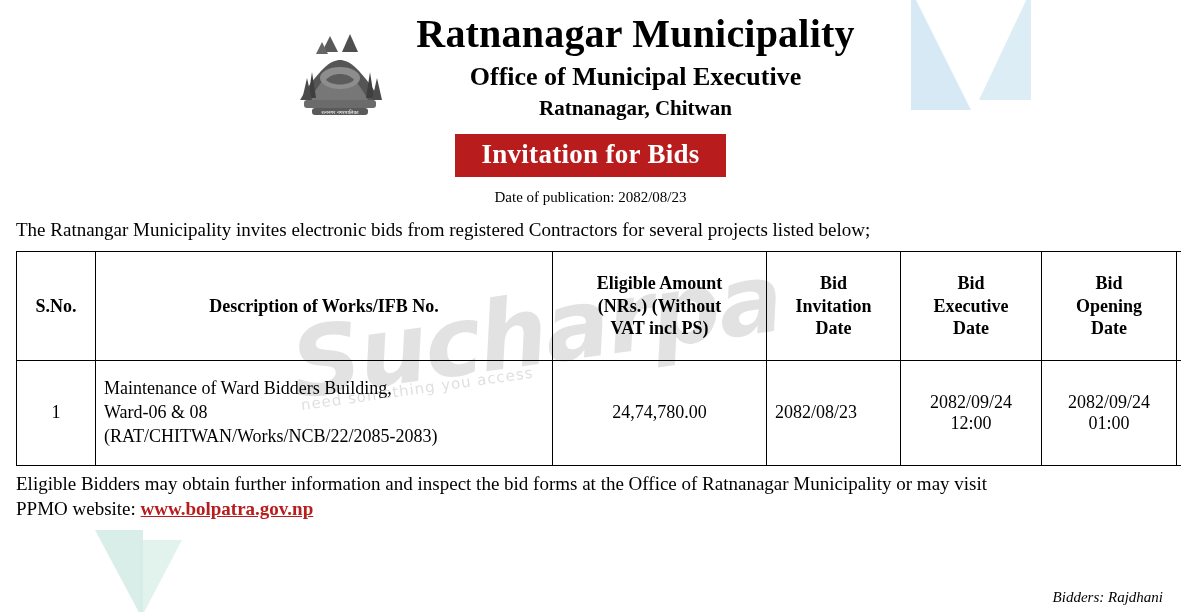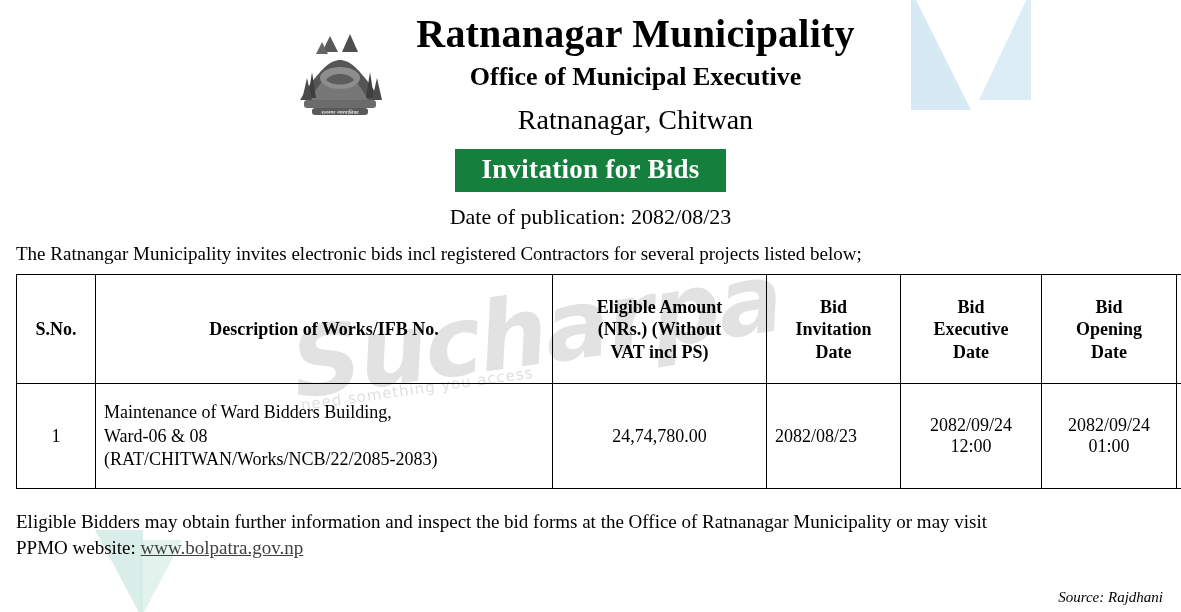--- a/index.html
+++ b/index.html
@@ -119,43 +119,42 @@
     line-height: 1.12;
     letter-spacing: 0.2px;
   }
   .org-sub {
     font-size: 26px;
     font-weight: 700;
     line-height: 1.3;
     margin-top: 3px;
   }
   .org-loc {
-    font-size: 28px;
-    font-weight: 400;
+    font-size: 21px;
+    font-weight: 700;
     line-height: 1.4;
-    margin-top: 6px;
   }
 
   .ifb-banner-wrap {
     text-align: center;
     margin-top: 10px;
   }
   .ifb-banner {
     display: inline-block;
-    background: #15803d;
+    background: #b91c1c;
     color: #ffffff;
     font-size: 27px;
     font-weight: 700;
     padding: 5px 26px 7px 26px;
     letter-spacing: 0.3px;
   }
 
   .pub-date {
     text-align: center;
-    font-size: 22px;
+    font-size: 15px;
     margin-top: 12px;
   }
 
   .intro {
     font-size: 19px;
     margin-top: 12px;
     margin-bottom: 8px;
     line-height: 1.3;
   }
 
@@ -189,26 +188,26 @@
   .c-sub   { width: 124px; text-align: center; }
   .c-open  { width: 118px; text-align: center; }
   .c-sec   { width: 116px; text-align: center; }
 
   td.c-desc { line-height: 1.32; padding-left: 10px; }
   .cell-line { display: block; }
 
   .footnote {
     font-size: 19px;
     line-height: 1.35;
-    margin-top: 20px;
+    margin-top: 5px;
   }
   .footnote a, .footnote .link {
-    font-weight: 400;
+    font-weight: 700;
     text-decoration: underline;
-    color: #404040;
+    color: #b91c1c;
   }
 
   .source {
     position: absolute;
     right: 18px;
     bottom: 6px;
     font-size: 15px;
     font-style: italic;
     z-index: 3;
   }
@@ -260,21 +259,21 @@
       <div class="org-loc">Ratnanagar, Chitwan</div>
     </div>
   </div>
 
   <div class="ifb-banner-wrap">
     <span class="ifb-banner">Invitation for Bids</span>
   </div>
 
   <div class="pub-date">Date of publication: 2082/08/23</div>
 
-  <div class="intro">The Ratnangar Municipality invites electronic bids incl registered Contractors for several projects listed below;</div>
+  <div class="intro">The Ratnangar Municipality invites electronic bids from registered Contractors for several projects listed below;</div>
 
   <table class="bids">
     <thead>
       <tr>
         <th class="c-sno">S.No.</th>
         <th class="c-desc">Description of Works/IFB No.</th>
         <th class="c-amt">
           <span class="cell-line">Eligible Amount</span>
           <span class="cell-line">(NRs.) (Without</span>
           <span class="cell-line">VAT incl PS)</span>
@@ -325,13 +324,13 @@
   </table>
 
   <div class="footnote">
     <span>Eligible Bidders may obtain further information and inspect the bid forms at the Office of Ratnanagar Municipality or may visit</span>
     <br>
     <span>PPMO website: </span><span class="link">www.bolpatra.gov.np</span>
   </div>
 
 </div>
 
-<div class="source">Source: Rajdhani</div>
+<div class="source">Bidders: Rajdhani</div>
 
 </body></html>

